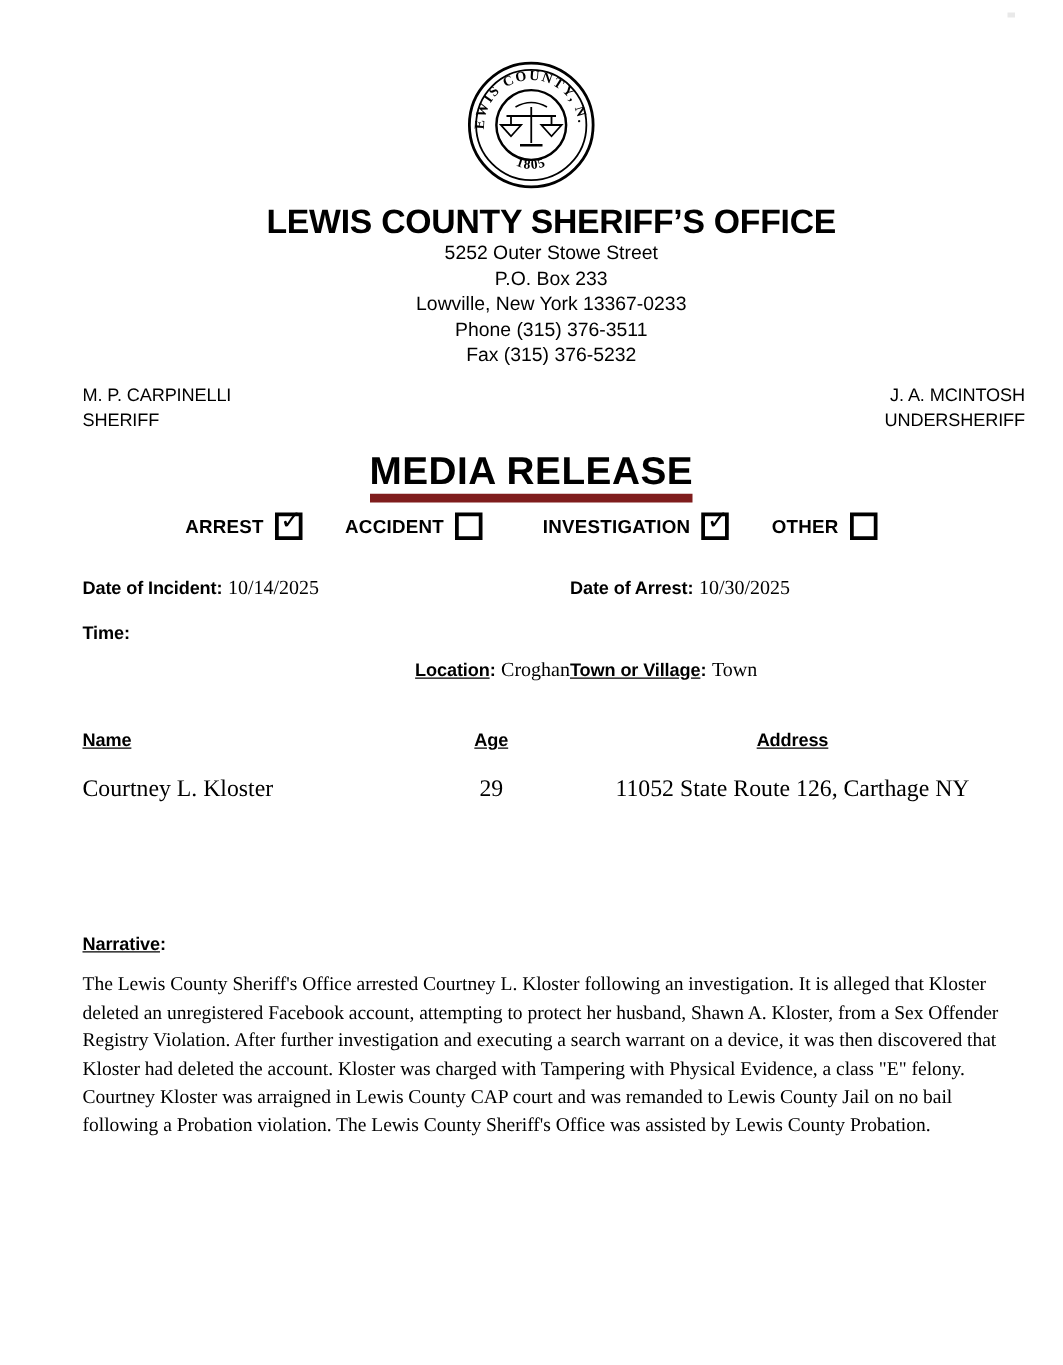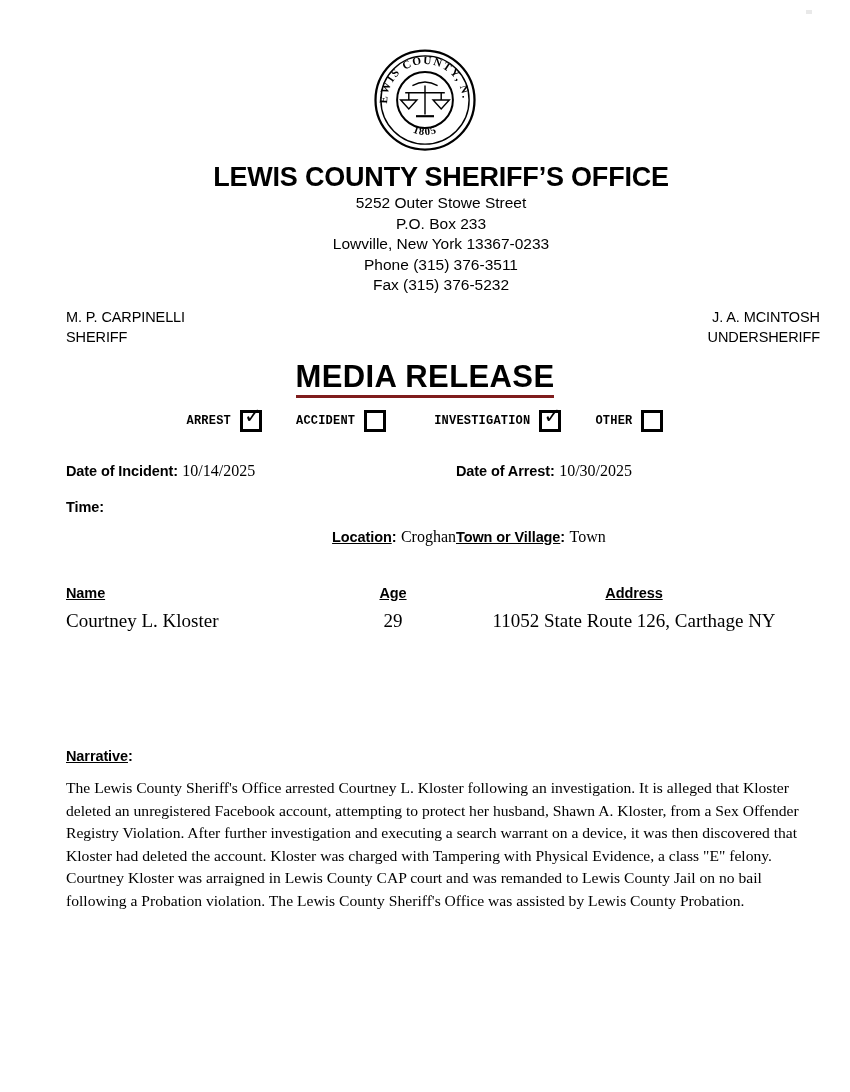--- a/index.html
+++ b/index.html
@@ -72,46 +72,45 @@
     position: absolute;
     top: 361px;
     left: 0;
     width: 850px;
     text-align: center;
   }
   .title-text {
     font-size: 31px;
     font-weight: bold;
     letter-spacing: 0.4px;
-    border-bottom: 3px solid #7f1d1d;
+    border-bottom: 7px solid #7f1d1d;
     padding-bottom: 1px;
     display: inline-block;
     line-height: 1.05;
   }
 
   
   .type-row {
     position: absolute;
     top: 410px;
     left: 0;
     width: 850px;
     display: flex;
     justify-content: center;
     align-items: center;
   }
   .type-item {
     display: flex;
     align-items: center;
   }
   .type-label {
-    font-size: 12px;
+    font-size: 15px;
     font-weight: bold;
     letter-spacing: 0.2px;
     margin-right: 9px;
-    font-family: Liberation Mono, monospace;
   }
   .checkbox {
     width: 22px;
     height: 22px;
     border: 3px solid #000;
     box-sizing: border-box;
     position: relative;
     background: #fff;
   }
   .checkbox .tick {
@@ -158,21 +157,21 @@
   .loc-left { width: 390px; text-align: right; }
 
   
   .table {
     position: absolute;
     top: 585px;
     left: 66px;
     width: 754px;
   }
   .t-head, .t-row { display: flex; }
-  .t-head { margin-bottom: 9px; }
+  .t-head { margin-bottom: 20px; }
   .col-name  { width: 272px; }
   .col-age   { width: 110px; text-align: center; }
   .col-addr  { width: 372px; text-align: center; }
   .t-head .th {
     font-size: 14.5px;
     font-weight: bold;
     letter-spacing: -0.1px;
   }
   .t-head .th span { text-decoration: underline; }
   .t-row .td {

